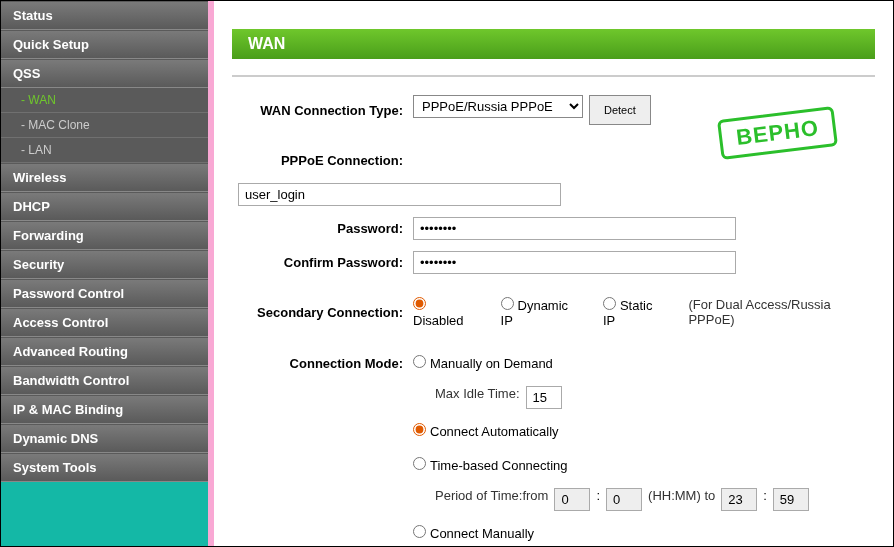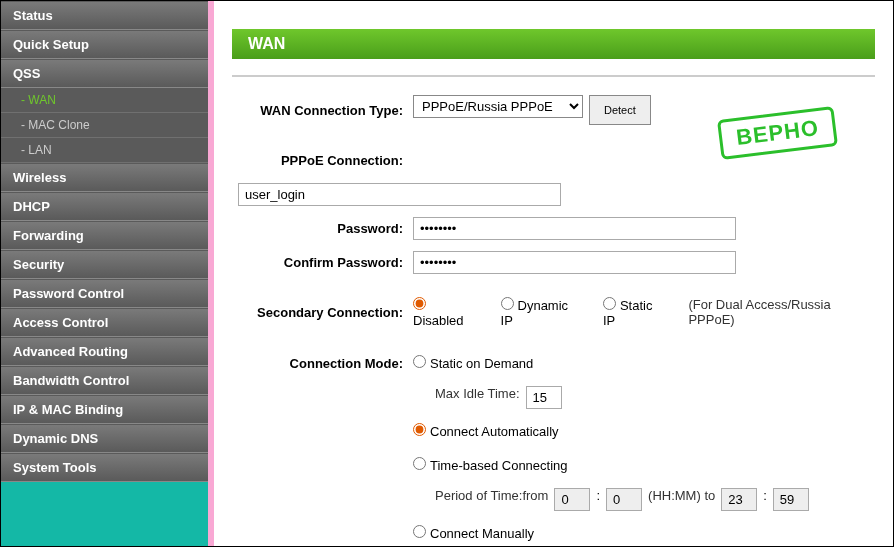--- a/index.html
+++ b/index.html
@@ -106,21 +106,21 @@
           <label class="radio-lbl"><input type="radio" name="sec" style=""><span>Static IP</span></label>
           <span class="hint">(For Dual Access/Russia PPPoE)</span>
         </div>
       </div>
 
       <div class="gap"></div>
 
       <div class="form-row">
         <div class="form-label">Connection Mode:</div>
         <div class="form-ctrl">
-          <label><input type="radio" name="mode" style=""><span>Static on Demand</span></label>
+          <label><input type="radio" name="mode" style=""><span>Manually on Demand</span></label>
         </div>
       </div>
       <div class="form-row">
         <div class="form-label"></div>
         <div class="form-ctrl indent">
           <span class="hint">Max Idle Time:</span>
           <input type="text" class="tiny on" value="15" style="">
         </div>
       </div>
       <div class="form-row">

